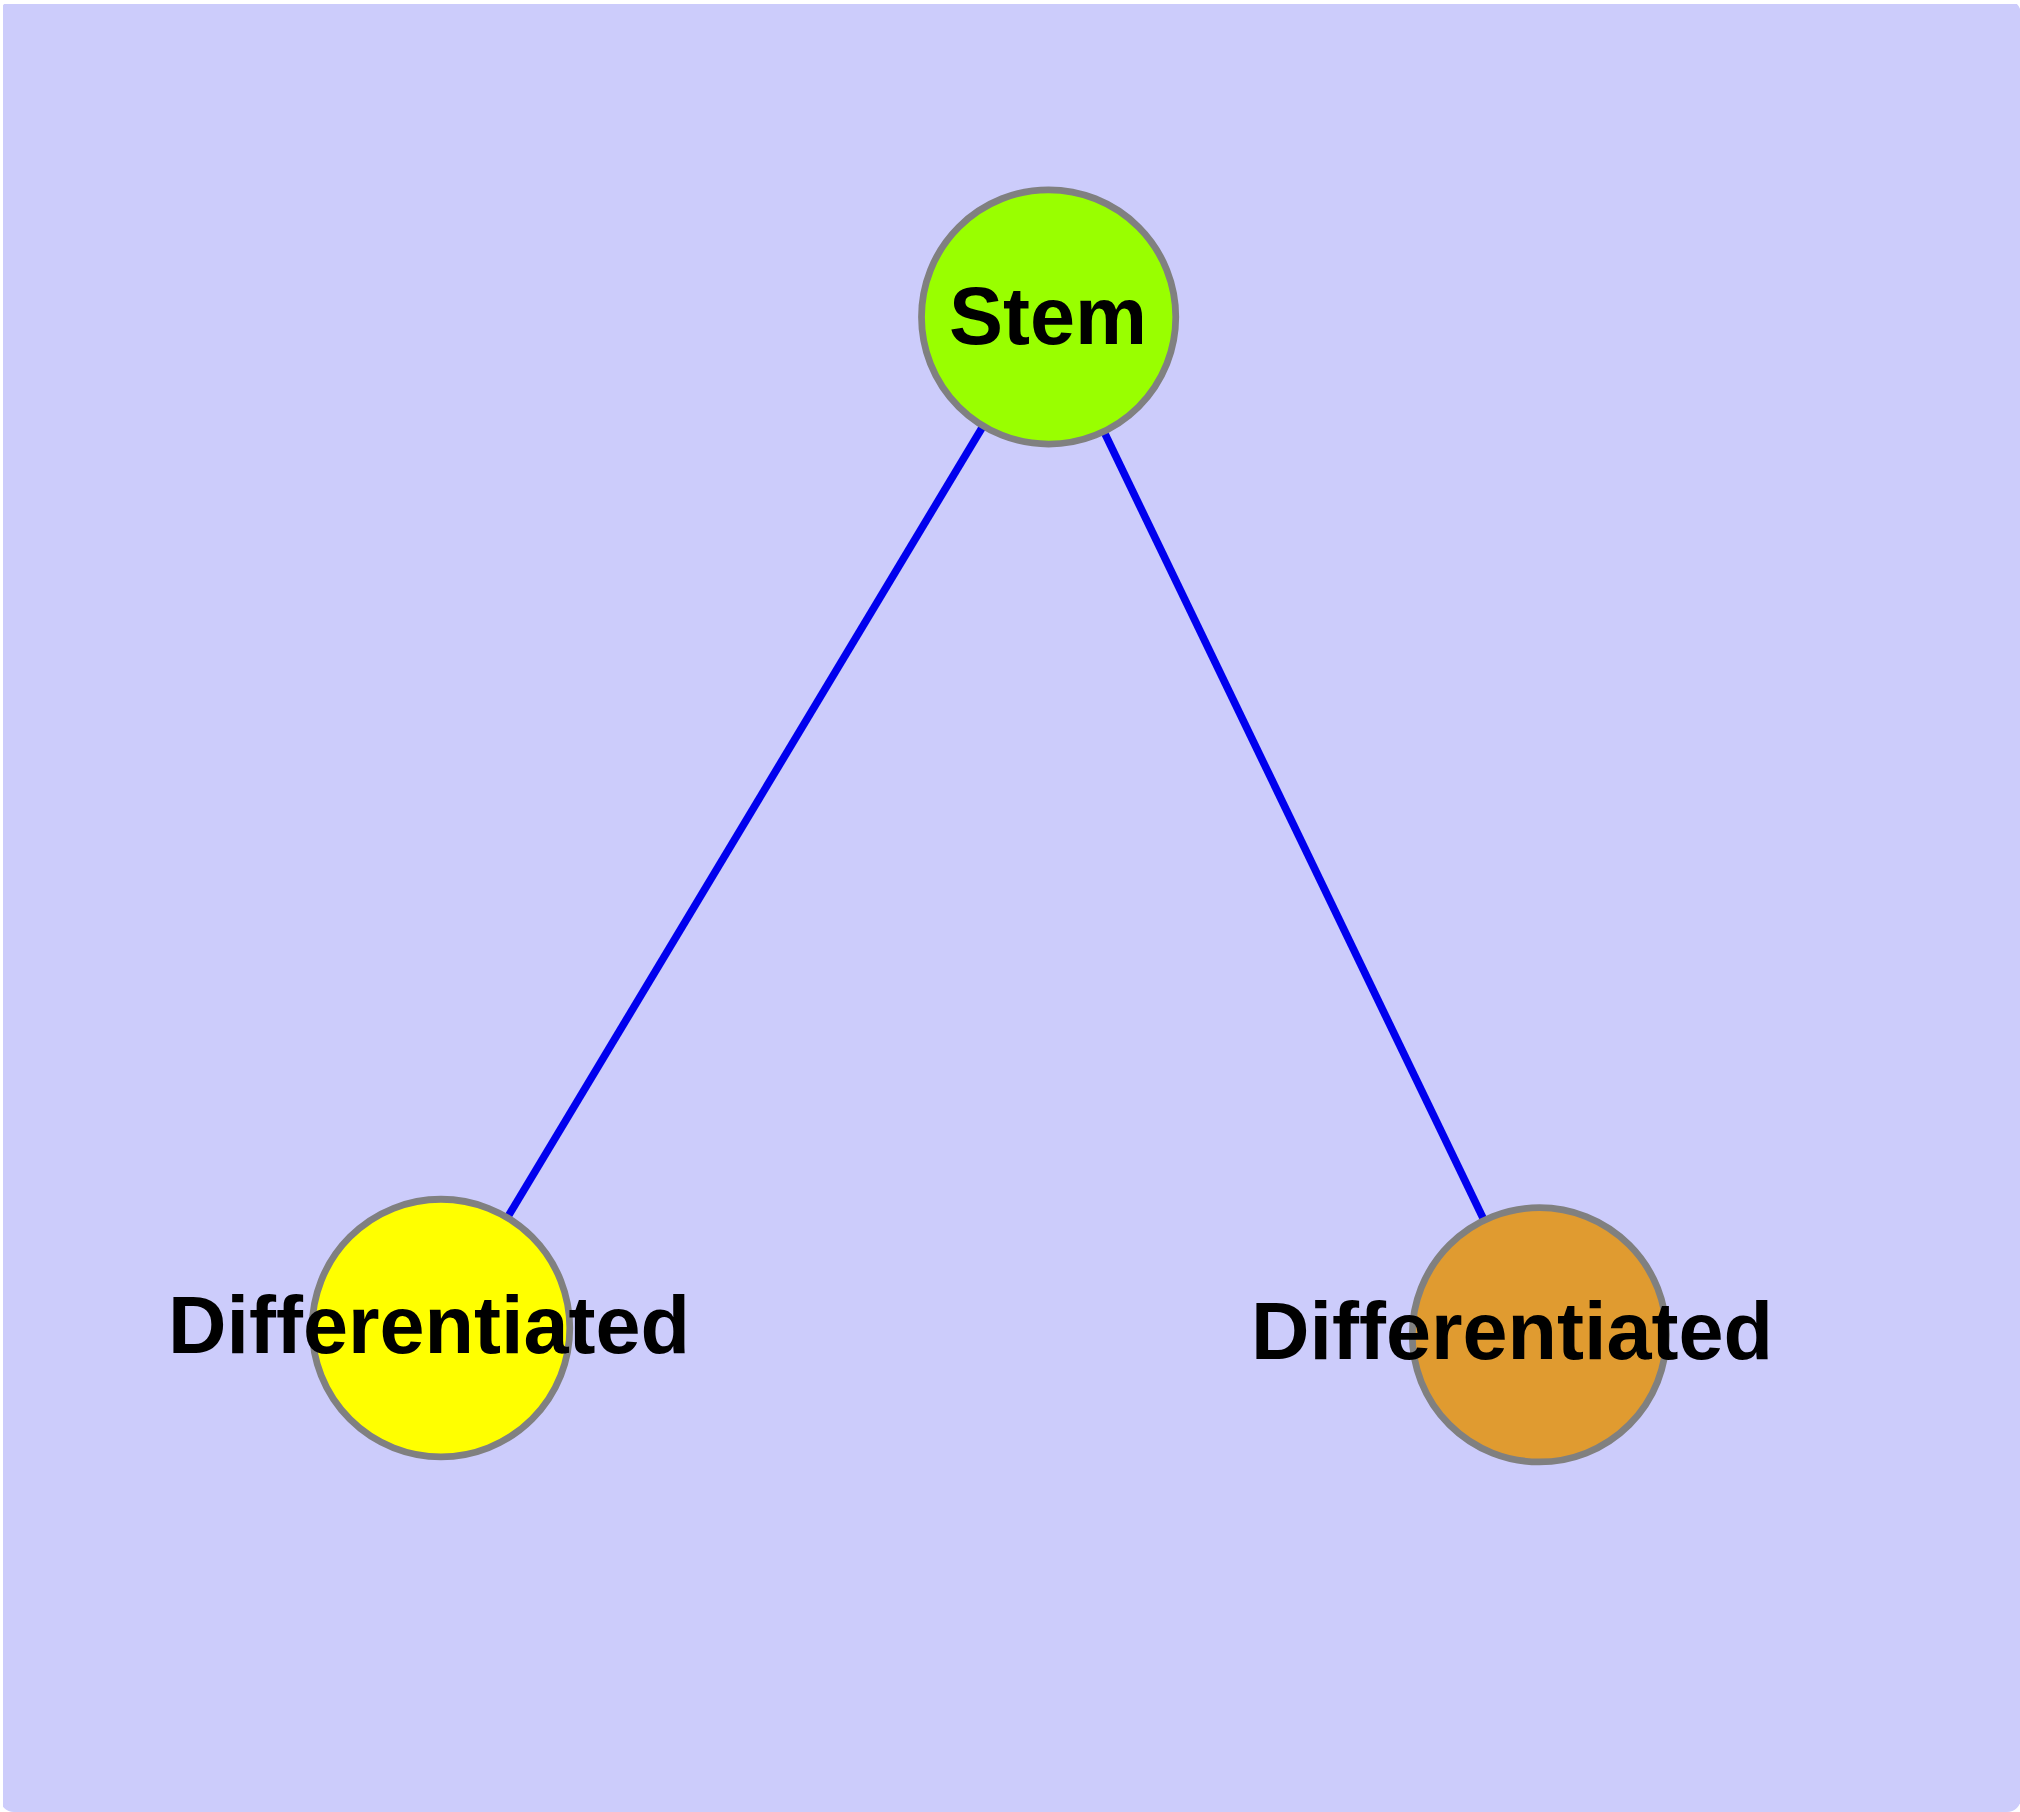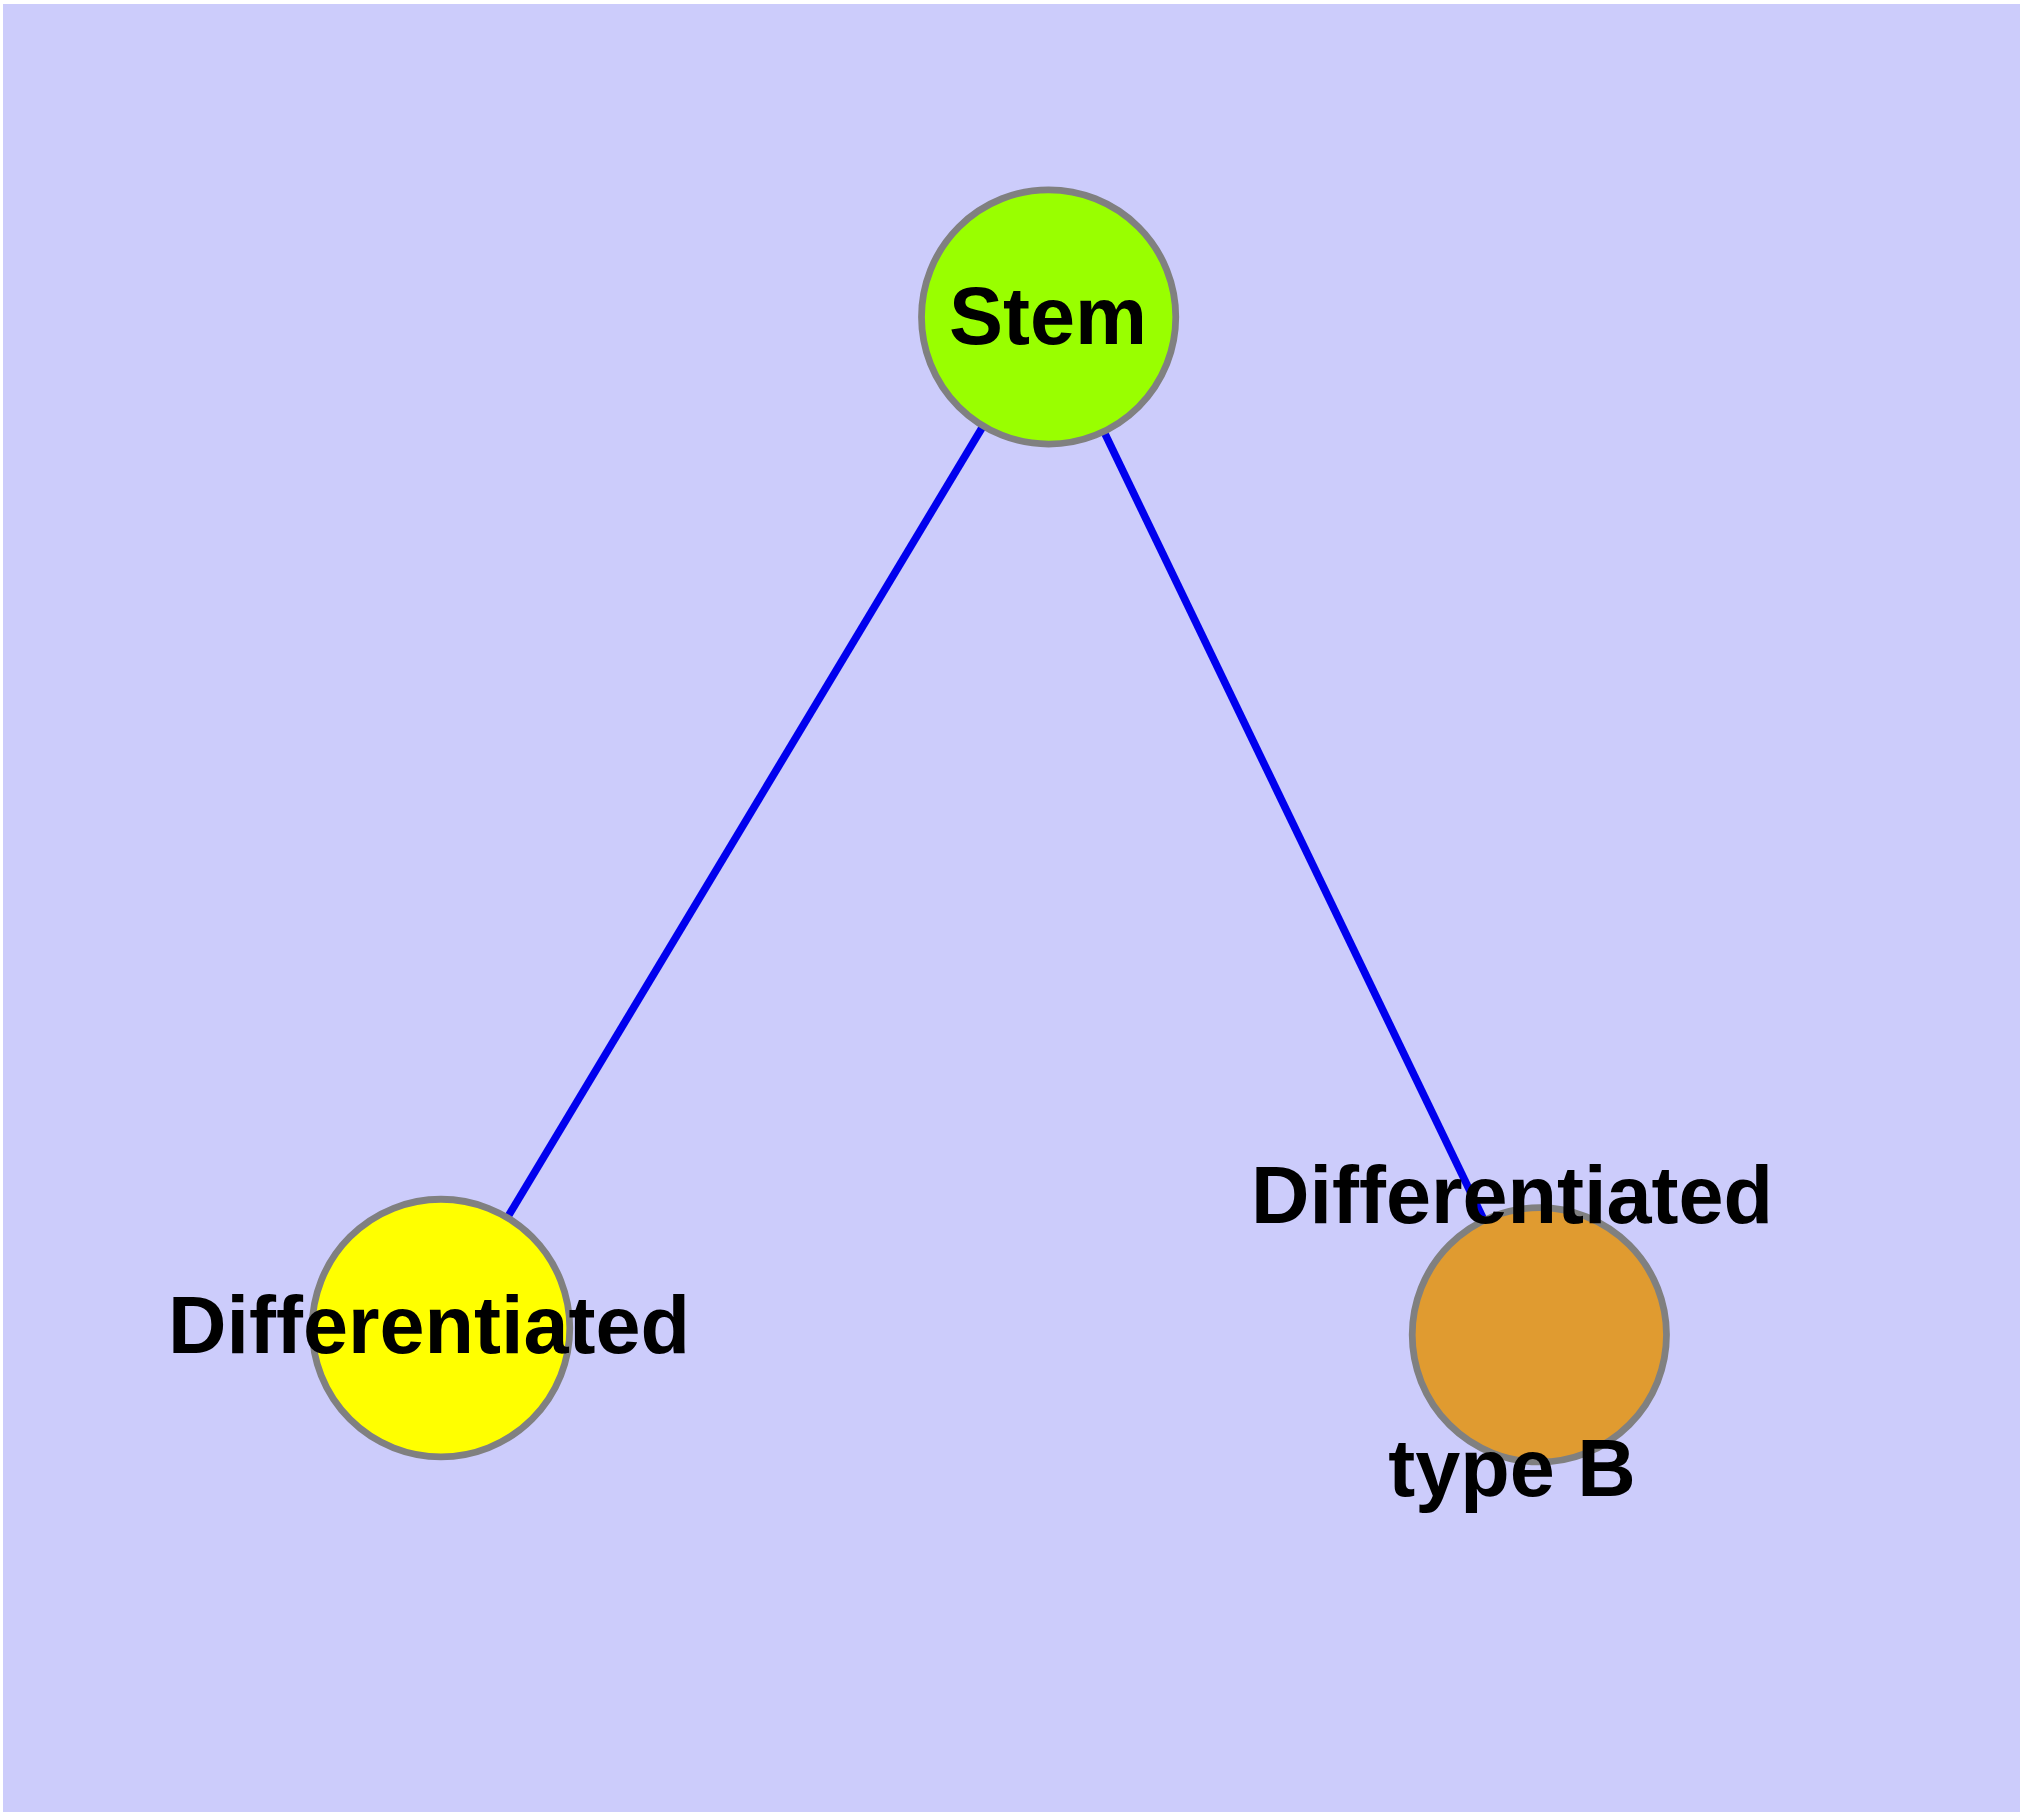--- a/index.html
+++ b/index.html
@@ -7,20 +7,21 @@
     padding: 0;
     background: #ffffff;
   }
   #stage {
     position: relative;
     width: 2021px;
     height: 1812px;
     background: #ffffff;
     overflow: hidden;
     font-family: "Liberation Sans", sans-serif;
+    border-radius: 14px;
   }
   #canvas-bg {
     position: absolute;
     left: 3.4px;
     top: 4.2px;
     width: 2017px;
     height: 1808px;
     background: #ccccfb;
   }
   #graph-svg {
@@ -82,17 +83,16 @@
   <div class="node-label" id="label-stem">
     <div>Stem</div>
   </div>
 
   <div class="node-label" id="label-type-a">
     <div>Differentiated</div>
   </div>
 
   <div class="node-label" id="label-type-b">
     <div>Differentiated</div>
-    <div>type B</div>
   </div>
 
 </div>
 
 
 </body></html>

